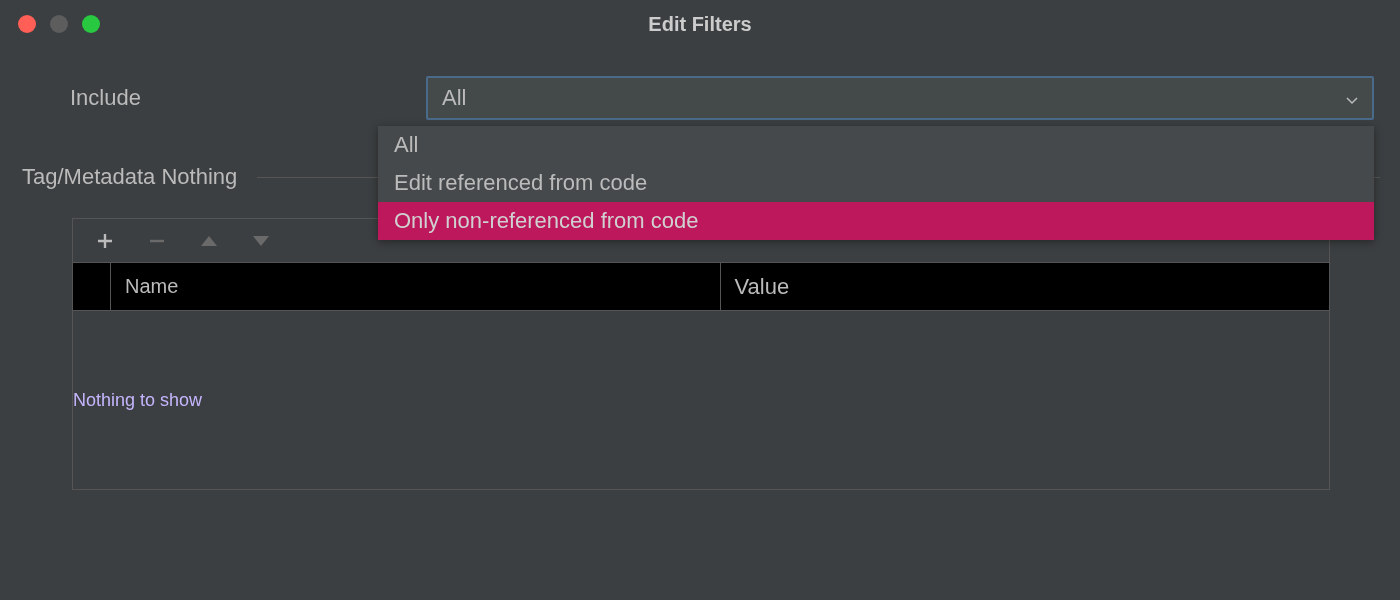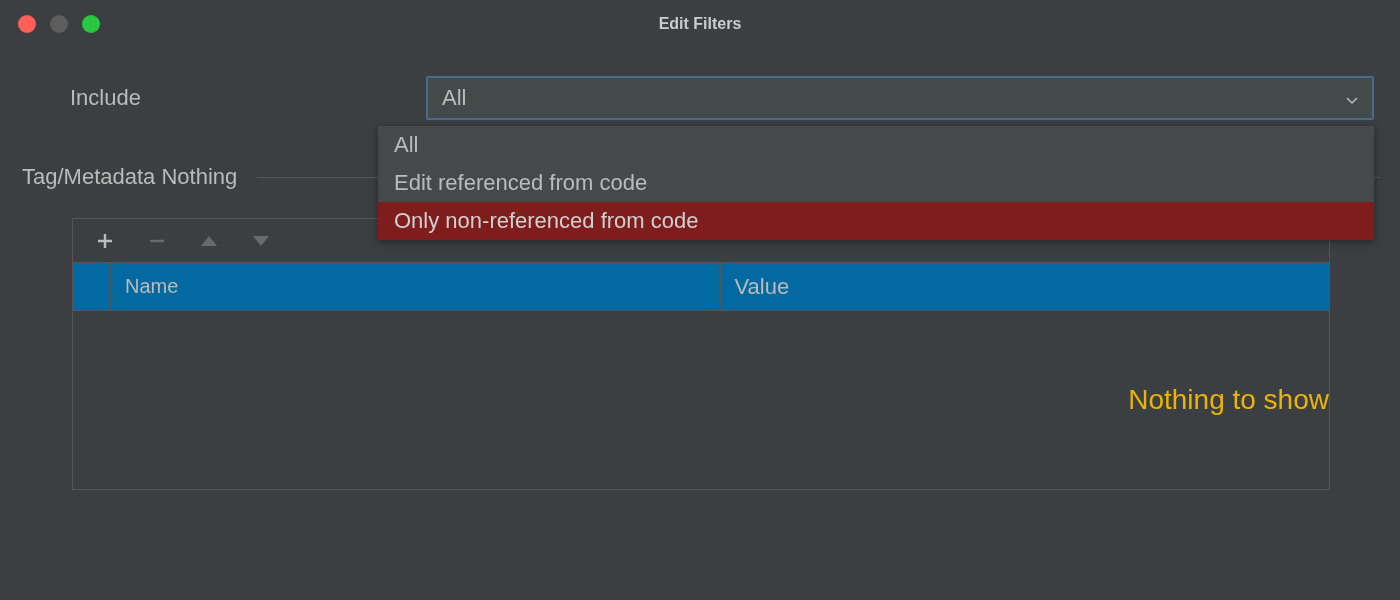--- a/index.html
+++ b/index.html
@@ -30,21 +30,21 @@
       border-radius: 50%;
     }
     .tl-close { background: #ff5f57; }
     .tl-min { background: #5d5d5d; }
     .tl-max { background: #28c840; }
     .window-title {
       position: absolute;
       left: 50%;
       transform: translateX(-50%);
       font-weight: 700;
-      font-size: 16px;
+      font-size: 20px;
       color: #cccccc;
     }
     .content {
       padding: 28px 20px 20px 22px;
       position: relative;
     }
     .row-include {
       display: flex;
       align-items: center;
       gap: 0;
@@ -85,21 +85,21 @@
       box-shadow: 0 2px 8px rgba(0,0,0,0.4);
       z-index: 10;
     }
     .dropdown-item {
       padding: 6px 16px;
       font-size: 22px;
       color: #bbbbbb;
       cursor: pointer;
     }
     .dropdown-item.hovered {
-      background: #7f1d1d;
+      background: #be185d;
       color: #d0d0d0;
     }
     .section-header {
       margin-top: 44px;
       display: flex;
       align-items: center;
       font-size: 22px;
       color: #bbbbbb;
     }
     .section-line {
@@ -127,21 +127,21 @@
       display: flex;
       align-items: center;
       justify-content: center;
       cursor: pointer;
     }
     .tb-add { color: #bbbbbb; }
     .tb-disabled { color: #6a6a6a; }
     .table-head {
       height: 48px;
       display: flex;
-      background: #0369a1;
+      background: #000000;
       border-bottom: 1px solid #555555;
     }
     .th-checkbox {
       width: 38px;
       border-right: 1px solid #555555;
     }
     .th-name {
       flex: 1;
       display: flex;
       align-items: center;
@@ -153,23 +153,23 @@
       flex: 1;
       display: flex;
       align-items: center;
       padding-left: 14px;
       font-size: 22px;
     }
     .table-body {
       height: 178px;
       display: flex;
       align-items: center;
-      justify-content: flex-end;
-      font-size: 28px;
-      color: #eab308;
+      justify-content: flex-start;
+      font-size: 18px;
+      color: #c4b5fd;
     }
   </style>
 </head>
 <body>
 
 <div class="titlebar">
   <div class="traffic-lights">
     <div class="traffic-light tl-close"></div>
     <div class="traffic-light tl-min"></div>
     <div class="traffic-light tl-max"></div>

